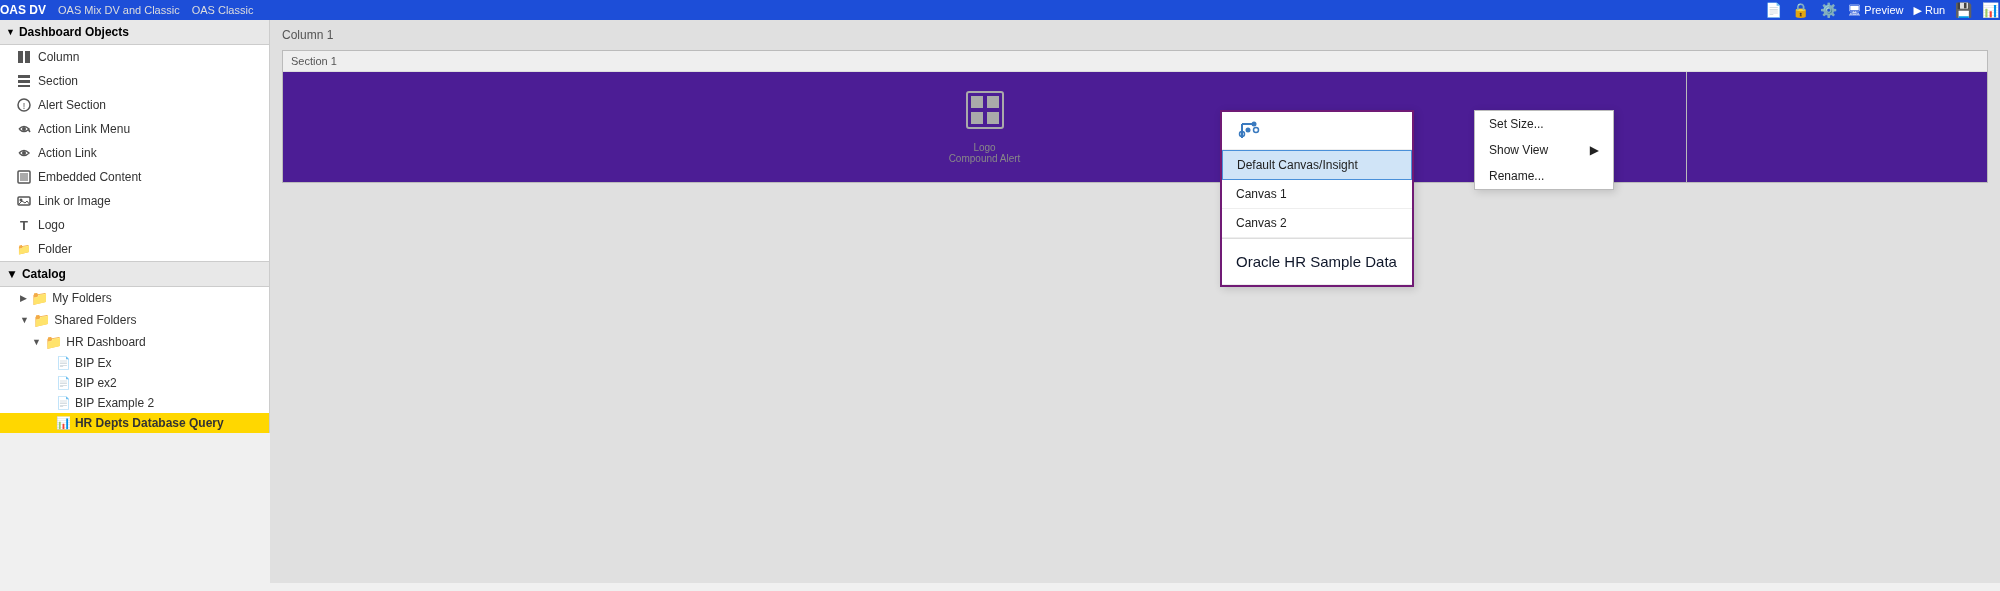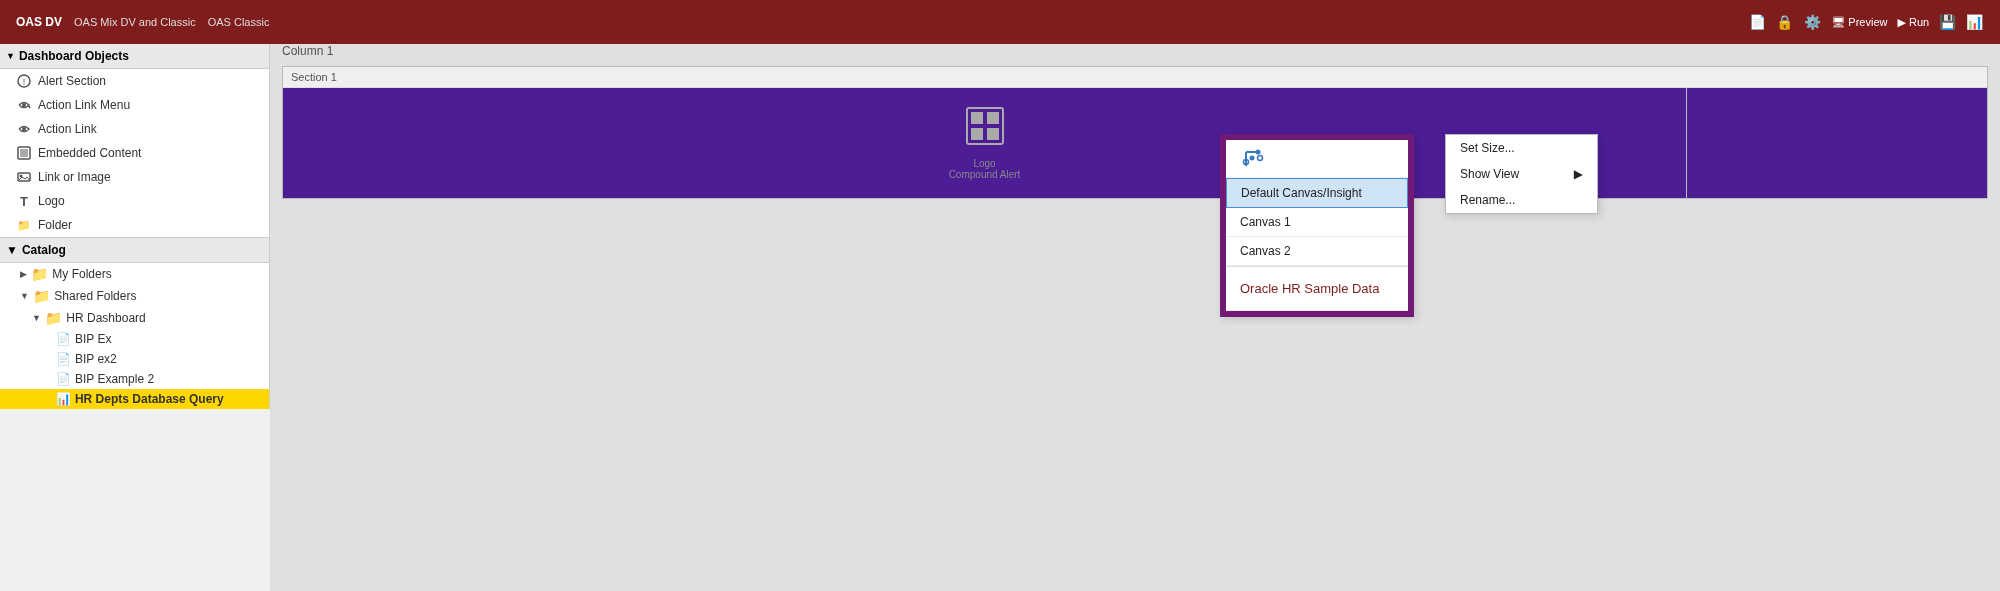--- a/index.html
+++ b/index.html
@@ -2,24 +2,24 @@
 <html><head>
   <meta charset="utf-8">
   <style>
     * { box-sizing: border-box; margin: 0; padding: 0; }
     body { font-family: Arial, sans-serif; font-size: 12px; background: #f0f0f0; overflow: hidden; }
 
     
     .top-nav {
       display: flex;
       align-items: center;
-      background: #7f1d1d;
+      background: #1d4ed8;
       color: #fff;
-      height: 44px;
-      padding: 0 16px;
+      height: 20px;
+      padding: 0 0;
       gap: 12px;
     }
     .top-nav-brand {
       font-weight: bold;
       font-size: 12px;
       color: #fff;
     }
     .top-nav-item {
       font-size: 11px;
       color: #ddd;
@@ -129,21 +129,21 @@
 
     
     .content-area {
       flex: 1;
       background: #e0e0e0;
       position: relative;
       overflow: hidden;
     }
 
     .column-label {
-      padding: 0 12px 4px 12px;
+      padding: 8px 12px 4px 12px;
       font-size: 12px;
       color: #555;
     }
 
     .section-box {
       margin: 4px 12px;
       background: #4c1d95;
       border: 1px solid #bbb;
       min-height: 130px;
       position: relative;
@@ -192,55 +192,55 @@
       color: #888;
       text-align: center;
     }
 
     
     .dropdown-panel {
       position: absolute;
       top: 90px;
       left: 950px;
       background: #fff;
-      border: 6px solid #701a75;
+      border: 2px solid #701a75;
       box-shadow: 2px 2px 8px rgba(0,0,0,0.15);
       z-index: 100;
       width: 194px;
     }
 
     .dropdown-item {
       padding: 7px 14px;
       font-size: 12px;
       cursor: pointer;
       color: #222;
       border-bottom: 1px solid #eee;
     }
     .dropdown-item.selected {
       background: #d0e4f7;
       border: 1px solid #4a90d9;
     }
     .dropdown-item.large-text {
-      font-size: 13px;
+      font-size: 15px;
       font-weight: normal;
-      color: #7f1d1d;
+      color: #0f172a;
       padding: 14px;
       border-top: 1px solid #ddd;
     }
 
     
     .context-menu {
       position: absolute;
       top: 90px;
-      left: 1175px;
+      left: 1204px;
       background: #fff;
       border: 1px solid #bbb;
       box-shadow: 2px 2px 8px rgba(0,0,0,0.15);
       z-index: 101;
-      width: 153px;
+      width: 140px;
     }
 
     .context-menu-item {
       padding: 6px 14px;
       font-size: 12px;
       cursor: pointer;
       color: #222;
       display: flex;
       align-items: center;
       justify-content: space-between;
@@ -290,20 +290,39 @@
     <div class="sidebar">
 
       <div class="sidebar-section-header">
         <span class="triangle">▼</span>
         <span>Dashboard Objects</span>
       </div>
 
       <div class="sidebar-item">
         <span class="icon">
           <svg width="14" height="14" viewBox="0 0 14 14">
+              <rect x="1" y="1" width="5" height="12" fill="#555"></rect>
+              <rect x="8" y="1" width="5" height="12" fill="#555"></rect>
+            </svg>
+        </span>
+        <span>Column</span>
+      </div>
+      <div class="sidebar-item">
+        <span class="icon">
+          <svg width="14" height="14" viewBox="0 0 14 14">
+              <rect x="1" y="1" width="12" height="3" fill="#555"></rect>
+              <rect x="1" y="6" width="12" height="3" fill="#555"></rect>
+              <rect x="1" y="11" width="12" height="2" fill="#555"></rect>
+            </svg>
+        </span>
+        <span>Section</span>
+      </div>
+      <div class="sidebar-item">
+        <span class="icon">
+          <svg width="14" height="14" viewBox="0 0 14 14">
               <circle cx="7" cy="7" r="6" fill="none" stroke="#555" stroke-width="1.5"></circle>
               <text x="7" y="11" text-anchor="middle" font-size="9" fill="#555">!</text>
             </svg>
         </span>
         <span>Alert Section</span>
       </div>
       <div class="sidebar-item">
         <span class="icon">
           <svg width="14" height="14" viewBox="0 0 14 14">
               <path d="M2 7 Q7 2 12 7 Q7 12 2 7" fill="none" stroke="#555" stroke-width="1.5"></path>

